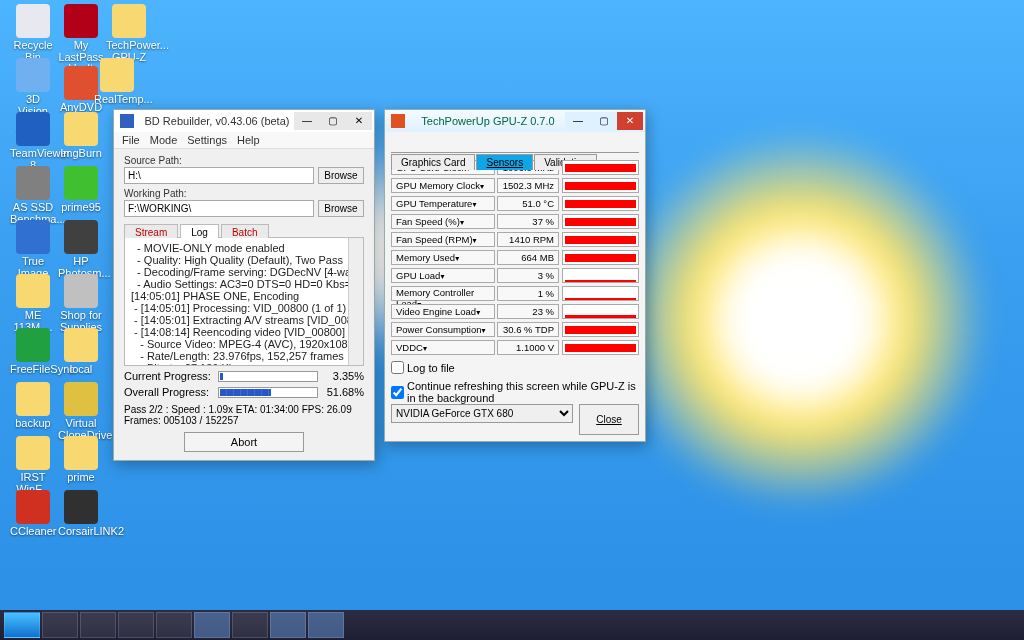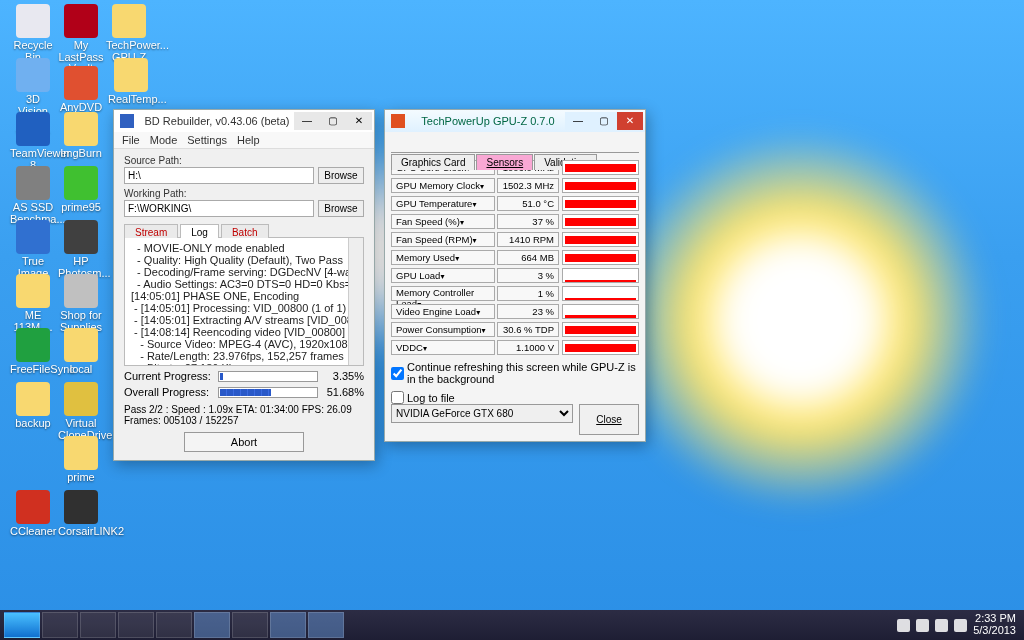--- a/index.html
+++ b/index.html
@@ -39,21 +39,21 @@
 .pbar { flex:1; height:11px; border:1px solid #999; background:#fff; position:relative; }
 .pbar .fill { position:absolute; top:1px; bottom:1px; left:1px; background:repeating-linear-gradient(90deg,#2858c8 0 6px,#3a6ae0 6px 7px);}
 .progrow .pct{width:40px;text-align:right;}
 .statline{font-size:10px;margin:6px 0 4px;}
 .abortwrap{display:flex;justify-content:center;margin-top:6px;}
 .abortwrap button{width:120px;height:20px;border:1px solid #999;background:#f4f4f4;font-size:11px;}
 
 .gzbody { background:#f4f4f4; padding:4px 6px 6px;}
 .gtabs { display:flex; border-bottom:1px solid #999; }
 .gtab { padding:2px 9px; font-size:10px; border:1px solid #999; border-bottom:none; background:#eee; margin-right:1px; position:relative; top:18px;}
-.gtab.active{background:#f9a8d4;text-decoration:underline;}
+.gtab.active{background:#0ea5e9;text-decoration:underline;}
 .srow { display:flex; align-items:flex-end; height:17px; margin-top:1px;}
 .srow button.name{ width:104px; height:15px; text-align:left; padding-left:4px; font-size:9.5px; background:#f8f8f8; border:1px solid #aaa;}
 .tri{ margin-left:auto; font-size:8px;}
 .srow button.val{ width:62px; margin-left:2px; height:15px; text-align:right; padding-right:4px; font-size:9.5px; background:#f8f8f8; border:1px solid #aaa;}
 .graph{ flex:1; height:15px; margin-left:3px; border:1px solid #aaa; background:#fff; position:relative; overflow:hidden;}
 .graph .redbar{position:absolute;left:2px;right:2px;top:3px;height:8px;background:#ff0000;}
 .graph .thin{height:3px;top:10px;}
 .graph .low{height:2px;top:11px;}
 .chkrow{font-size:10px;margin-top:6px;display:flex;align-items:center;gap:3px;}
 .btmrow{display:flex;gap:6px;}
@@ -87,21 +87,21 @@
       <div>TechPower... GPU-Z</div>
     </div>
     <div class="dicon" style="left: 10px; top: 58px;">
       <div class="pic" style="background:#70b0f0"></div>
       <div>3D Vision Photo Viewer</div>
     </div>
     <div class="dicon" style="left: 58px; top: 66px;">
       <div class="pic" style="background:#e05030"></div>
       <div>AnyDVD</div>
     </div>
-    <div class="dicon" style="left: 108px; top: 58px;">
+    <div class="dicon" style="left: 94px; top: 58px;">
       <div class="pic" style="background:#f8d870"></div>
       <div>RealTemp...</div>
     </div>
     <div class="dicon" style="left: 10px; top: 112px;">
       <div class="pic" style="background:#2060c0"></div>
       <div>TeamViewer 8</div>
     </div>
     <div class="dicon" style="left: 58px; top: 112px;">
       <div class="pic" style="background:#f8d870"></div>
       <div>ImgBurn</div>
@@ -138,20 +138,24 @@
       <div class="pic" style="background:#f8d870"></div>
       <div>local</div>
     </div>
     <div class="dicon" style="left: 10px; top: 382px;">
       <div class="pic" style="background:#f8d870"></div>
       <div>backup</div>
     </div>
     <div class="dicon" style="left: 58px; top: 382px;">
       <div class="pic" style="background:#e0c040"></div>
       <div>Virtual CloneDrive</div>
+    </div>
+    <div class="dicon" style="left: 10px; top: 436px;">
+      <div class="pic" style="background:#f8d870"></div>
+      <div>IRST WinF...</div>
     </div>
     <div class="dicon" style="left: 58px; top: 436px;">
       <div class="pic" style="background:#f8d870"></div>
       <div>prime</div>
     </div>
     <div class="dicon" style="left: 10px; top: 490px;">
       <div class="pic" style="background:#d03020"></div>
       <div>CCleaner</div>
     </div>
     <div class="dicon" style="left: 58px; top: 490px;">
@@ -319,47 +323,37 @@
         </div>
         <div class="srow">
           <button class="name">VDDC<span class="tri">▾</span></button>
           <button class="val">1.1000 V</button>
           <div class="graph">
             <div class="redbar"></div>
           </div>
         </div>
       </div>
     <div class="chkrow">
+        <input type="checkbox" style="">
+        <span>Log to file</span>
+      </div>
+    <div class="chkrow">
         <input type="checkbox" checked="" style="">
         <span>Continue refreshing this screen while GPU-Z is in the background</span>
-      </div>
-    <div class="chkrow">
-        <input type="checkbox" style="">
-        <span>Log to file</span>
       </div>
     <div class="btmrow">
       <select><option>NVIDIA GeForce GTX 680</option></select>
       <button>Close</button>
     </div>
   </div>
 </div>
 
 <div class="taskbar">
   <button class="tbtn" style="background:linear-gradient(#4ac0ff,#1070d0)"></button>
   <button class="tbtn"></button>
   <button class="tbtn"></button>
   <button class="tbtn"></button>
   <button class="tbtn"></button>
   <button class="tbtn active"></button>
   <button class="tbtn"></button>
   <button class="tbtn active"></button>
   <button class="tbtn active"></button>
-  <div class="tray">
-    <div class="ic"></div>
-    <div class="ic"></div>
-    <div class="ic"></div>
-    <div class="ic"></div>
-    <div class="clock">
-      <div>2:33 PM</div>
-        <div>5/3/2013</div>
-    </div>
-  </div>
 </div>
 
 </body></html>

